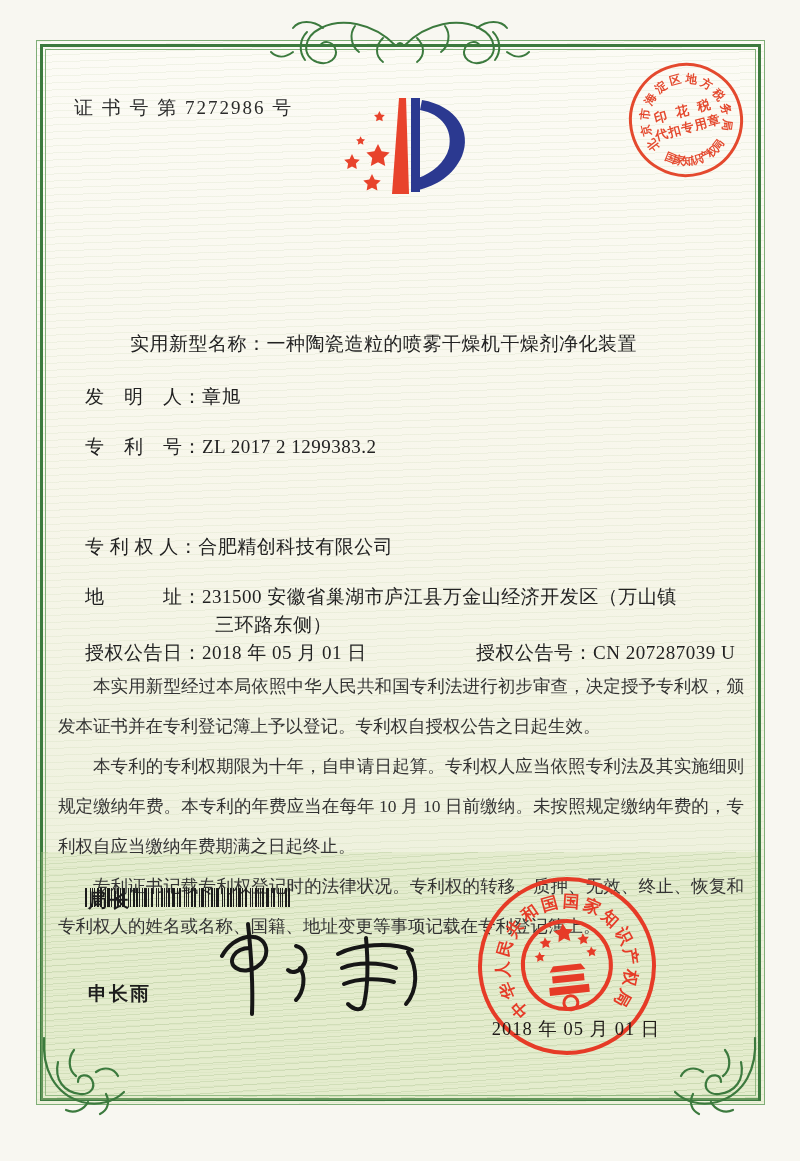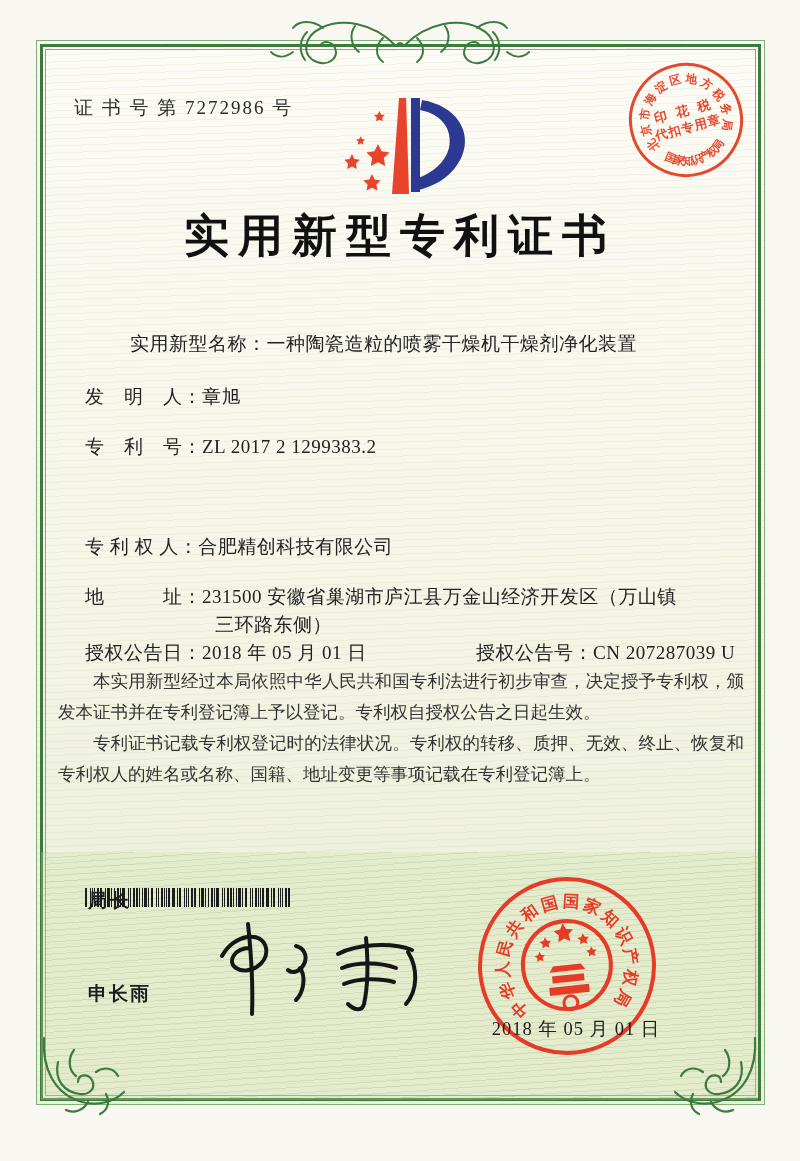--- a/index.html
+++ b/index.html
@@ -43,21 +43,21 @@
   .content{position:absolute;z-index:2;color:var(--ink);}
 
   .cert-no{left:74px;top:95px;font-size:19px;letter-spacing:2px;}
   .title{left:0;top:206px;width:800px;text-align:center;font-size:45px;font-weight:700;
          letter-spacing:9px;color:#111;}
   .row{left:85px;font-size:19px;letter-spacing:.5px;white-space:nowrap;}
   .row .lab{color:#222;}
   .row .val{color:#222;}
   .addr2{left:215px;}
   .grant-right{left:476px;}
-  .paras{left:58px;top:666px;width:686px;font-size:17.5px;line-height:31px;
+  .paras{left:58px;top:666px;width:686px;font-size:17.5px;line-height:40px;
          text-align:justify;color:#333;}
   .paras p{margin:0;text-indent:2em;}
 
   .barcode{left:85px;top:888px;height:19px;display:flex;align-items:stretch;}
   .barcode i{display:block;background:#1c1c1c;}
 
   .dir-title{left:88px;top:888px;font-family:"Liberation Sans",sans-serif;
              font-weight:600;font-size:19px;letter-spacing:3px;color:#1d1d1d;}
   .dir-name{left:88px;top:981px;font-family:"Liberation Sans",sans-serif;
             font-weight:600;font-size:19px;letter-spacing:2px;color:#1d1d1d;}
@@ -181,21 +181,20 @@
       <path d="M60,64 l2.4,4.9 5.4,.8 -3.9,3.8 .9,5.4 -4.8-2.5 -4.8,2.5 .9-5.4 -3.9-3.8 5.4-.8z"></path>
       <path d="M80,84 l2.7,5.5 6,.9 -4.3,4.2 1,6 -5.4-2.8 -5.4,2.8 1-6 -4.3-4.2 6-.9z"></path>
       <path d="M107,8 L114,8 L117,104 L100,104 Z"></path>
     </g>
     <g fill="#2b3990">
       <path d="M119,8 L128,8 L128,102 L119,102 Z"></path>
       <path d="M130,10 C165,16 180,42 170,66 C161,86 144,96 126,100 L126,88 C140,83 153,73 157,58 C161,40 150,24 128,20 Z"></path>
     </g>
   </svg>
 
-  <div class="content title" style="position:absolute;">实用新型专利证书</div>
 
   <div class="content row" style="position:absolute;top:331px;margin-left:45px;">
     <span class="lab">实用新型名称：</span><span class="val">一种陶瓷造粒的喷雾干燥机干燥剂净化装置</span>
   </div>
   <div class="content row" style="position:absolute;top:384px;">
     <span class="lab">发　明　人：</span><span class="val">章旭</span>
   </div>
   <div class="content row" style="position:absolute;top:434px;">
     <span class="lab">专　利　号：</span><span class="val">ZL 2017 2 1299383.2</span>
   </div>
@@ -210,20 +209,21 @@
   </div>
   <div class="content row" style="position:absolute;top:640px;">
     <span class="lab">授权公告日：</span><span class="val">2018 年 05 月 01 日</span>
   </div>
   <div class="content row grant-right" style="position:absolute;top:640px;">
     <span class="lab">授权公告号：</span><span class="val">CN 207287039 U</span>
   </div>
 
   <div class="content paras" style="position:absolute;">
     <p>本实用新型经过本局依照中华人民共和国专利法进行初步审查，决定授予专利权，颁发本证书并在专利登记簿上予以登记。专利权自授权公告之日起生效。</p>
+    <p>本专利的专利权期限为十年，自申请日起算。专利权人应当依照专利法及其实施细则规定缴纳年费。本专利的年费应当在每年 10 月 10 日前缴纳。未按照规定缴纳年费的，专利权自应当缴纳年费期满之日起终止。</p>
     <p>专利证书记载专利权登记时的法律状况。专利权的转移、质押、无效、终止、恢复和专利权人的姓名或名称、国籍、地址变更等事项记载在专利登记簿上。</p>
   </div>
 
   <div class="content barcode" style="position:absolute;">
       <i style="width: 2px; margin-right: 3px;"></i>
       <i style="width: 1px; margin-right: 1px;"></i>
       <i style="width: 1px; margin-right: 1px;"></i>
       <i style="width: 1px; margin-right: 2px;"></i>
       <i style="width: 2px; margin-right: 1px;"></i>
       <i style="width: 2px; margin-right: 3px;"></i>

